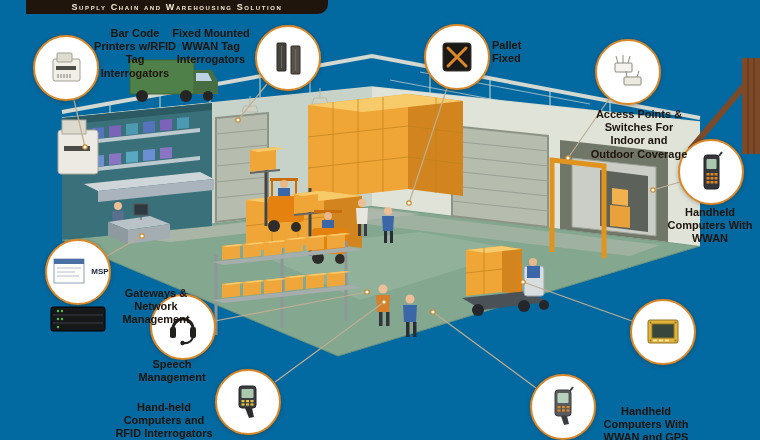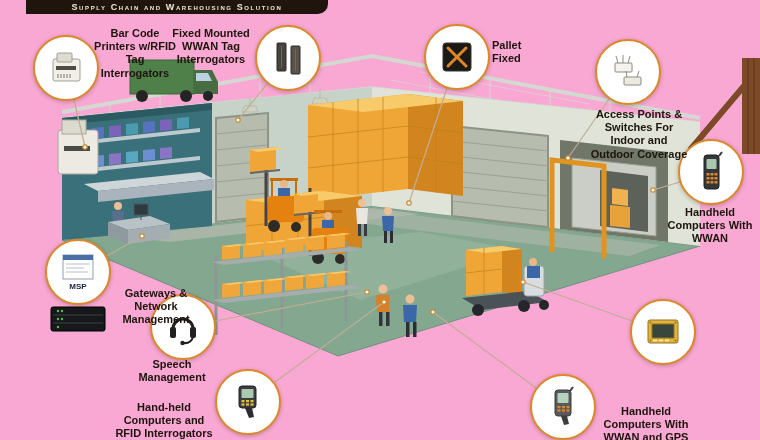--- a/index.html
+++ b/index.html
@@ -1,27 +1,27 @@
 <!DOCTYPE html>
 <html><head>
 <meta charset="utf-8">
 <style>
   *{margin:0;padding:0;box-sizing:border-box}
   html,body{background:#fff}
-  #page{position:relative;width:760px;height:440px;background:#f9a8d4;overflow:hidden;
+  #page{position:relative;width:760px;height:440px;background:#0369a1;overflow:hidden;
         font-family:"Liberation Sans",sans-serif;}
   .header{position:absolute;left:26px;top:0;width:302px;height:14px;background:#20150d;
           border-radius:0 0 10px 0;color:#f2e8d2;font-size:9px;font-weight:bold;
           letter-spacing:1.6px;font-variant:small-caps;display:flex;align-items:center;
           justify-content:center;z-index:5}
   #scene,#connectors{position:absolute;left:0;top:0;z-index:1}
   #connectors{z-index:2}
   .callout{position:absolute;width:66px;height:66px;border-radius:50%;background:#fff;
            border:2px solid #dd8828;box-shadow:0 1px 4px rgba(60,40,10,.3);
-           display:flex;flex-direction:column;align-items:center;justify-content:center;z-index:3}
+           display:flex;flex-direction:row;align-items:center;justify-content:center;z-index:3}
   .callout-label{position:absolute;font-size:11px;font-weight:bold;color:#1d140c;
                  text-align:center;line-height:1.2;z-index:4}
   .msp-text{font-size:8px;font-weight:bold;color:#16233a;margin-top:-1px}
   .server{position:absolute;left:50px;top:305px;z-index:3}
   
   .c1{left:33px;top:35px}.c2{left:255px;top:25px}.c3{left:424px;top:24px}
   .c4{left:595px;top:39px}.c5{left:678px;top:139px}.c6{left:45px;top:239px}
   .c7{left:150px;top:294px}.c8{left:215px;top:369px}.c9{left:530px;top:374px}
   .c10{left:630px;top:299px}
   

